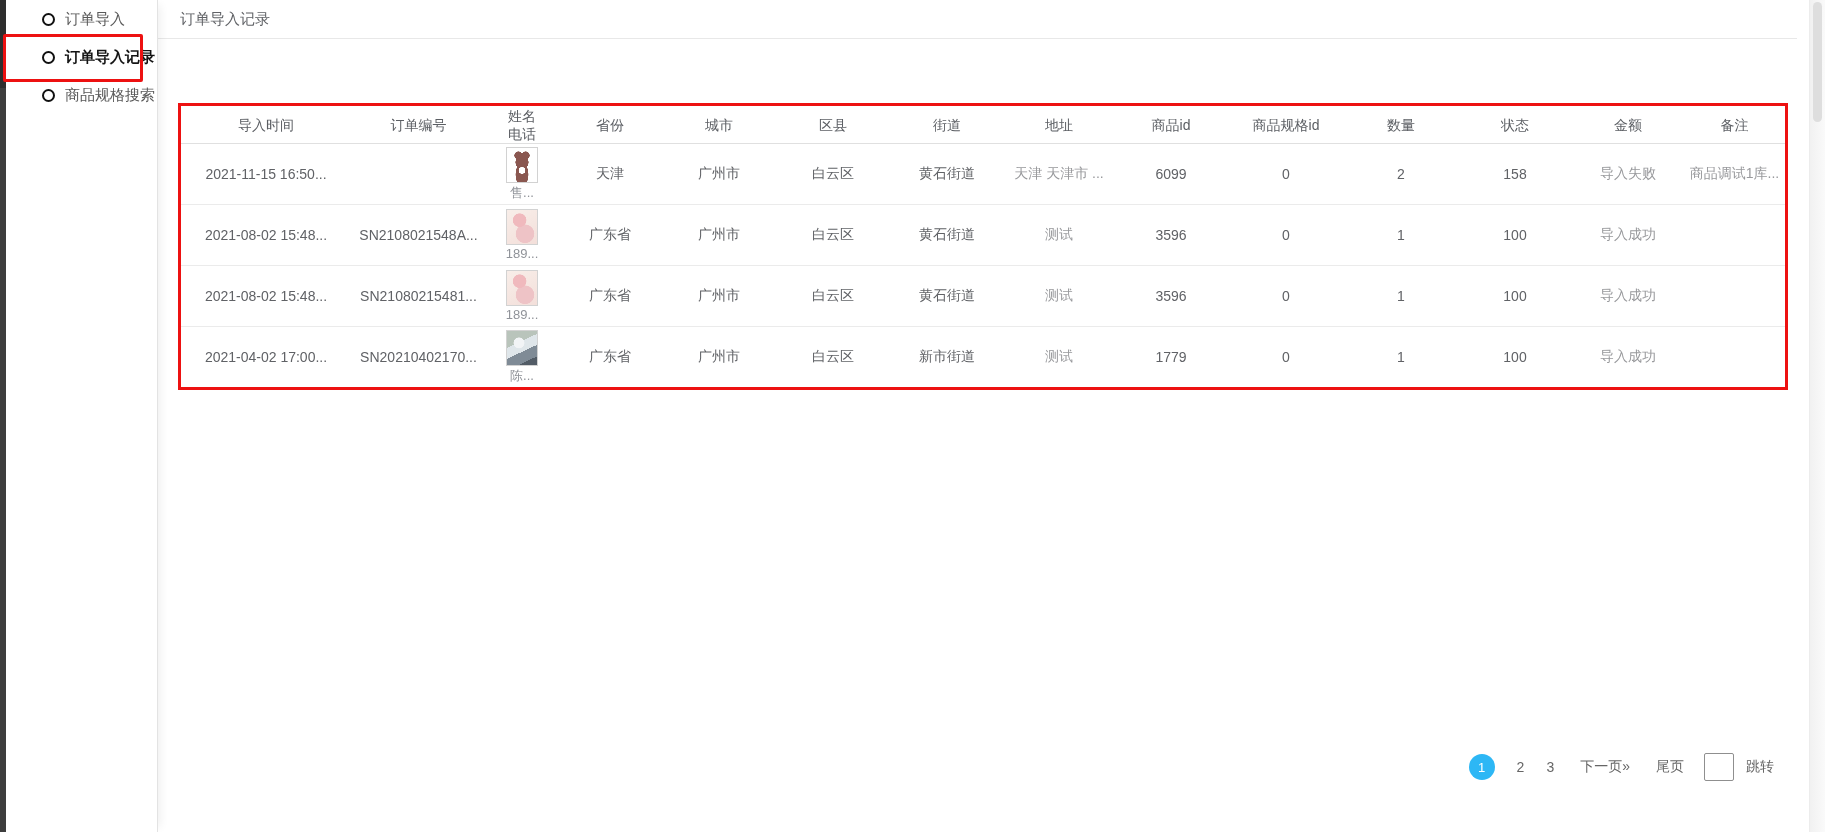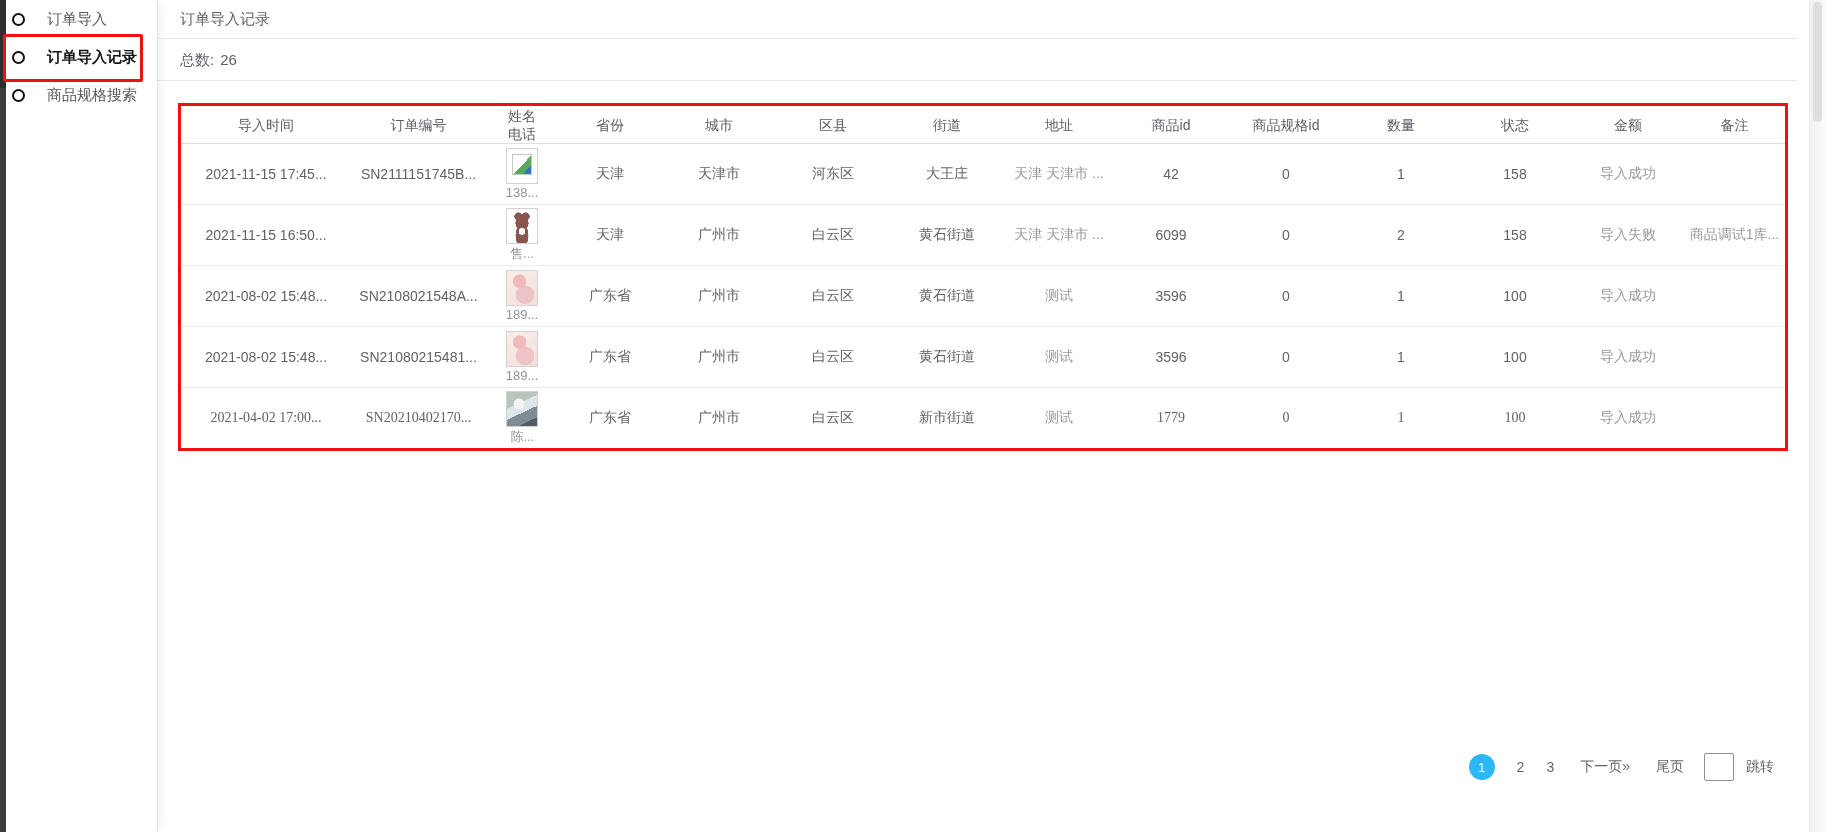--- a/index.html
+++ b/index.html
@@ -6,21 +6,21 @@
   .app{position:relative;width:1825px;height:832px;background:#fff;overflow:hidden;
        font-family:"Liberation Sans",sans-serif;color:#606266;}
 
   
   .left-strip{position:absolute;left:0;top:0;width:6px;height:100%;background:#3d3d3d;}
   .left-strip-top{position:absolute;left:0;top:0;width:8px;height:88px;background:#2e2e2e;}
 
   
   .sidebar{position:absolute;left:6px;top:0;width:151px;height:100%;background:#fff;
            border-right:1px solid #e3e3e3;box-shadow:7px 0 9px -5px rgba(0,0,0,.07);z-index:2;}
-  .side-item{height:38px;display:flex;align-items:center;gap:22px;padding-left:6px;
+  .side-item{height:38px;display:flex;align-items:center;gap:10px;padding-left:36px;
              font-size:15px;color:#595959;cursor:pointer;white-space:nowrap;}
   .side-item.active{font-weight:bold;color:#141414;}
   .ring{width:9px;height:9px;border:2.5px solid #111;border-radius:50%;flex:0 0 auto;}
   .annotation{border:3px solid var(--red,#ed1111);pointer-events:none;position:absolute;z-index:6;}
   .annotation-sidebar{left:-3px;top:34px;width:134px;height:42px;border-radius:2px;}
 
   
   .main{position:absolute;left:157px;top:0;right:15px;height:100%;}
   .title-row{height:38px;line-height:38px;padding-left:23px;margin-right:13px;
              border-bottom:1px solid #e8e8e8;font-size:15px;color:#606266;}
@@ -29,21 +29,21 @@
   .total-row b{font-weight:normal;margin-left:6px;}
 
   
   .table-wrap{position:absolute;left:21px;top:103px;width:1604px;border:3px solid var(--red,#ed1111);
               background:#fff;}
   table{width:100%;border-collapse:collapse;table-layout:fixed;font-size:14px;color:#606266;}
   thead th{height:37px;font-weight:normal;color:#5b5e63;text-align:center;vertical-align:middle;
            line-height:18px;border-bottom:1px solid #e0e0e0;padding:0;}
   tbody td{height:60px;text-align:center;vertical-align:middle;border-bottom:1px solid #ebebeb;
            padding:0 2px;overflow:hidden;white-space:nowrap;text-overflow:ellipsis;}
-  tbody tr:last-child td{border-bottom:none;font-family:Liberation Serif, serif;}
+  tbody tr:last-child td{border-bottom:none;}
   td.muted{color:#98999c;}
 
   
   .av{width:30px;height:34px;border:1px solid #d2d2d2;margin:0 auto;background:#fff;position:relative;}
   .av-broken-image::after{content:"";position:absolute;left:5px;right:5px;top:5px;bottom:8px;
       border:1px solid #c6c6c6;background:linear-gradient(to bottom right,#fff 52%,#5aa85a 52% 78%,#2f74c0 78%);}
   .av-rabbit{background:
       radial-gradient(circle at 50% 66%,#fff 0 12%,transparent 13%),
       radial-gradient(circle at 38% 22%,#8a5750 0 12%,transparent 13%),
       radial-gradient(circle at 62% 22%,#8a5750 0 12%,transparent 13%),
@@ -101,23 +101,20 @@
           <span>商品规格搜索</span>
         </div>
       </nav>
     <div class="annotation annotation-sidebar"></div>
   </aside>
 
   <div class="main">
     <div class="title-row">
       <span>订单导入记录</span>
     </div>
-    <div class="total-row">
-      <span>总数:</span><b>26</b>
-    </div>
 
     <div class="table-wrap">
       <table>
         <colgroup>
           <col style="width:170px">
             <col style="width:135px">
             <col style="width:72px">
           <col style="width:104px">
             <col style="width:114px">
             <col style="width:114px">
@@ -146,39 +143,20 @@
               <th>商品id</th>
               <th>商品规格id</th>
               <th>数量</th>
               <th>状态</th>
               <th>金额</th>
               <th>备注</th>
             </tr>
           </thead>
         <tbody id="body-rows">
             <tr>
-              <td>2021-11-15 17:45...</td>
-              <td>SN2111151745B...</td>
-              <td>
-                <div class="av av-broken-image"></div>
-                <div class="av-name">138...</div>
-              </td>
-              <td>天津</td>
-              <td>天津市</td>
-              <td>河东区</td>
-              <td>大王庄</td>
-              <td class="muted">天津 天津市 ...</td>
-              <td>42</td>
-              <td>0</td>
-              <td>1</td>
-              <td>158</td>
-              <td class="muted">导入成功</td>
-              <td class="muted"></td>
-            </tr>
-            <tr>
               <td>2021-11-15 16:50...</td>
               <td></td>
               <td>
                 <div class="av av-rabbit"></div>
                 <div class="av-name">售...</div>
               </td>
               <td>天津</td>
               <td>广州市</td>
               <td>白云区</td>
               <td>黄石街道</td>

